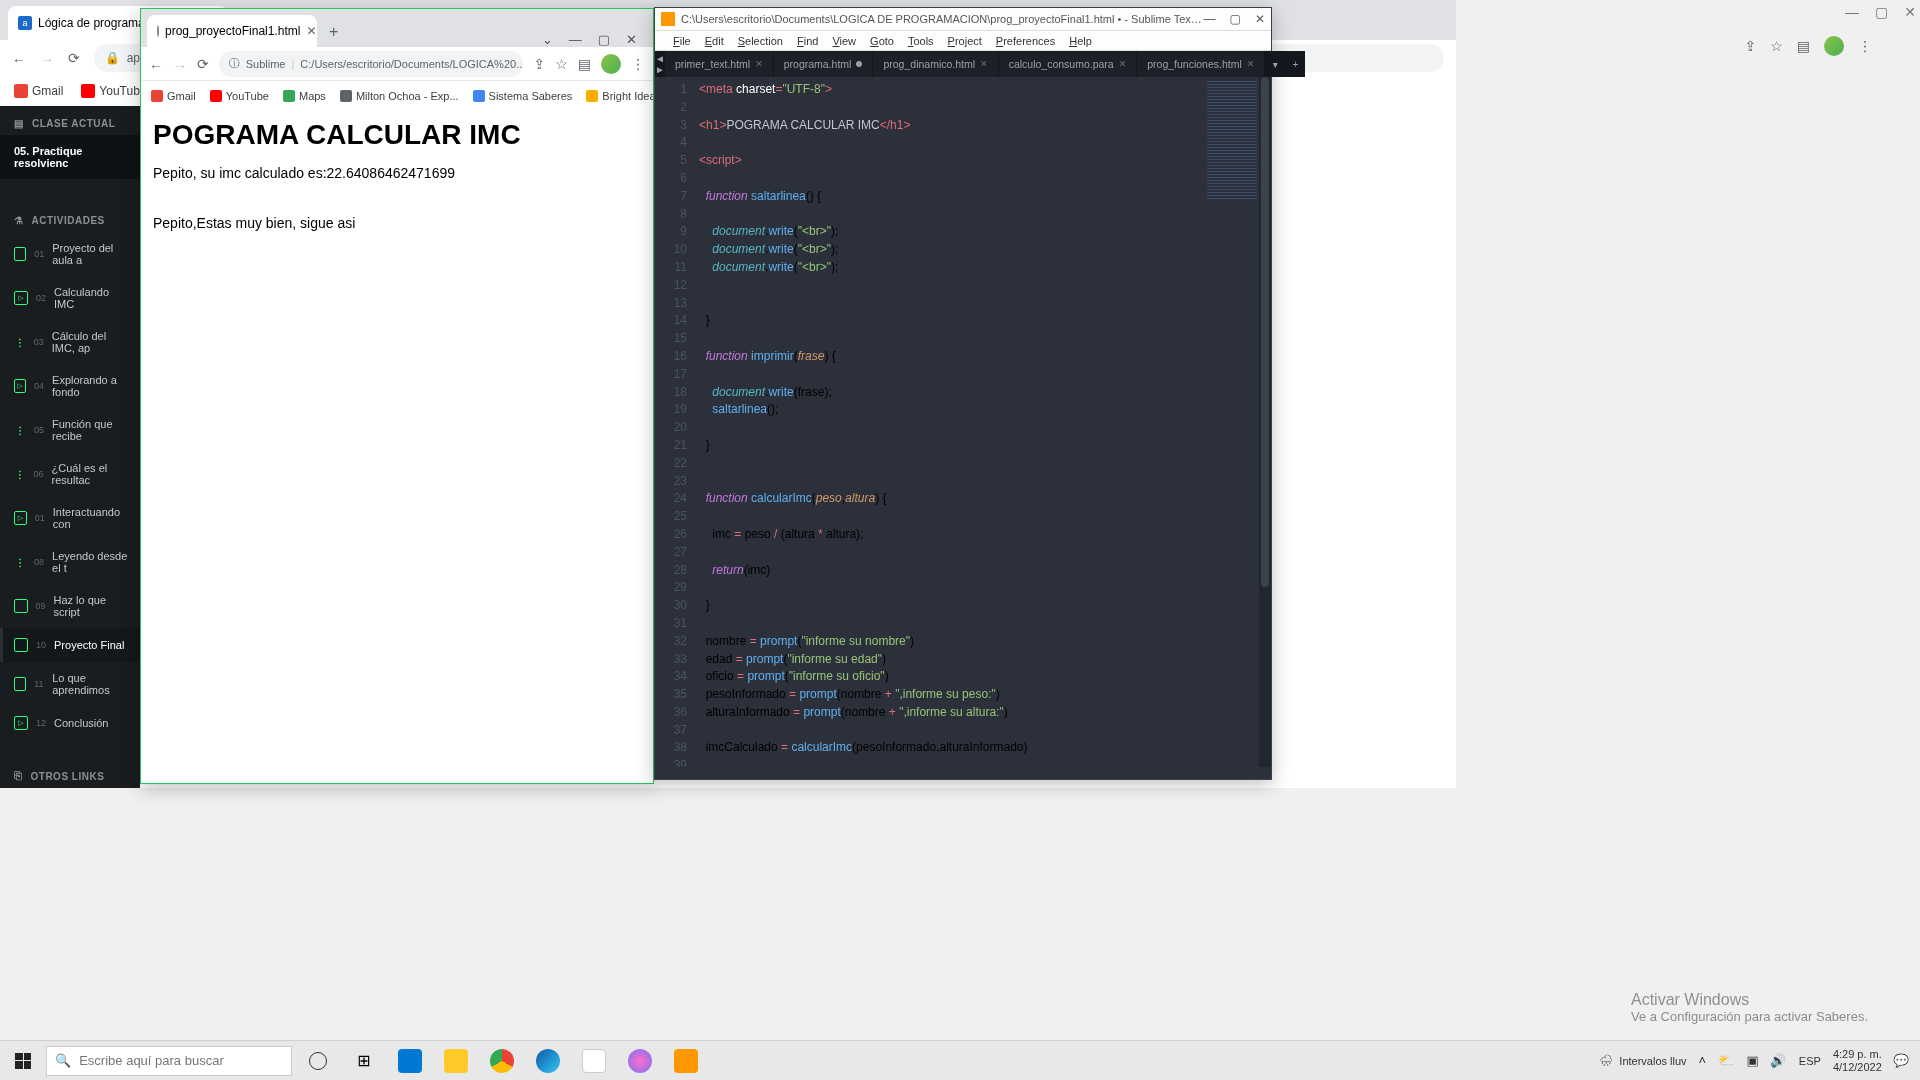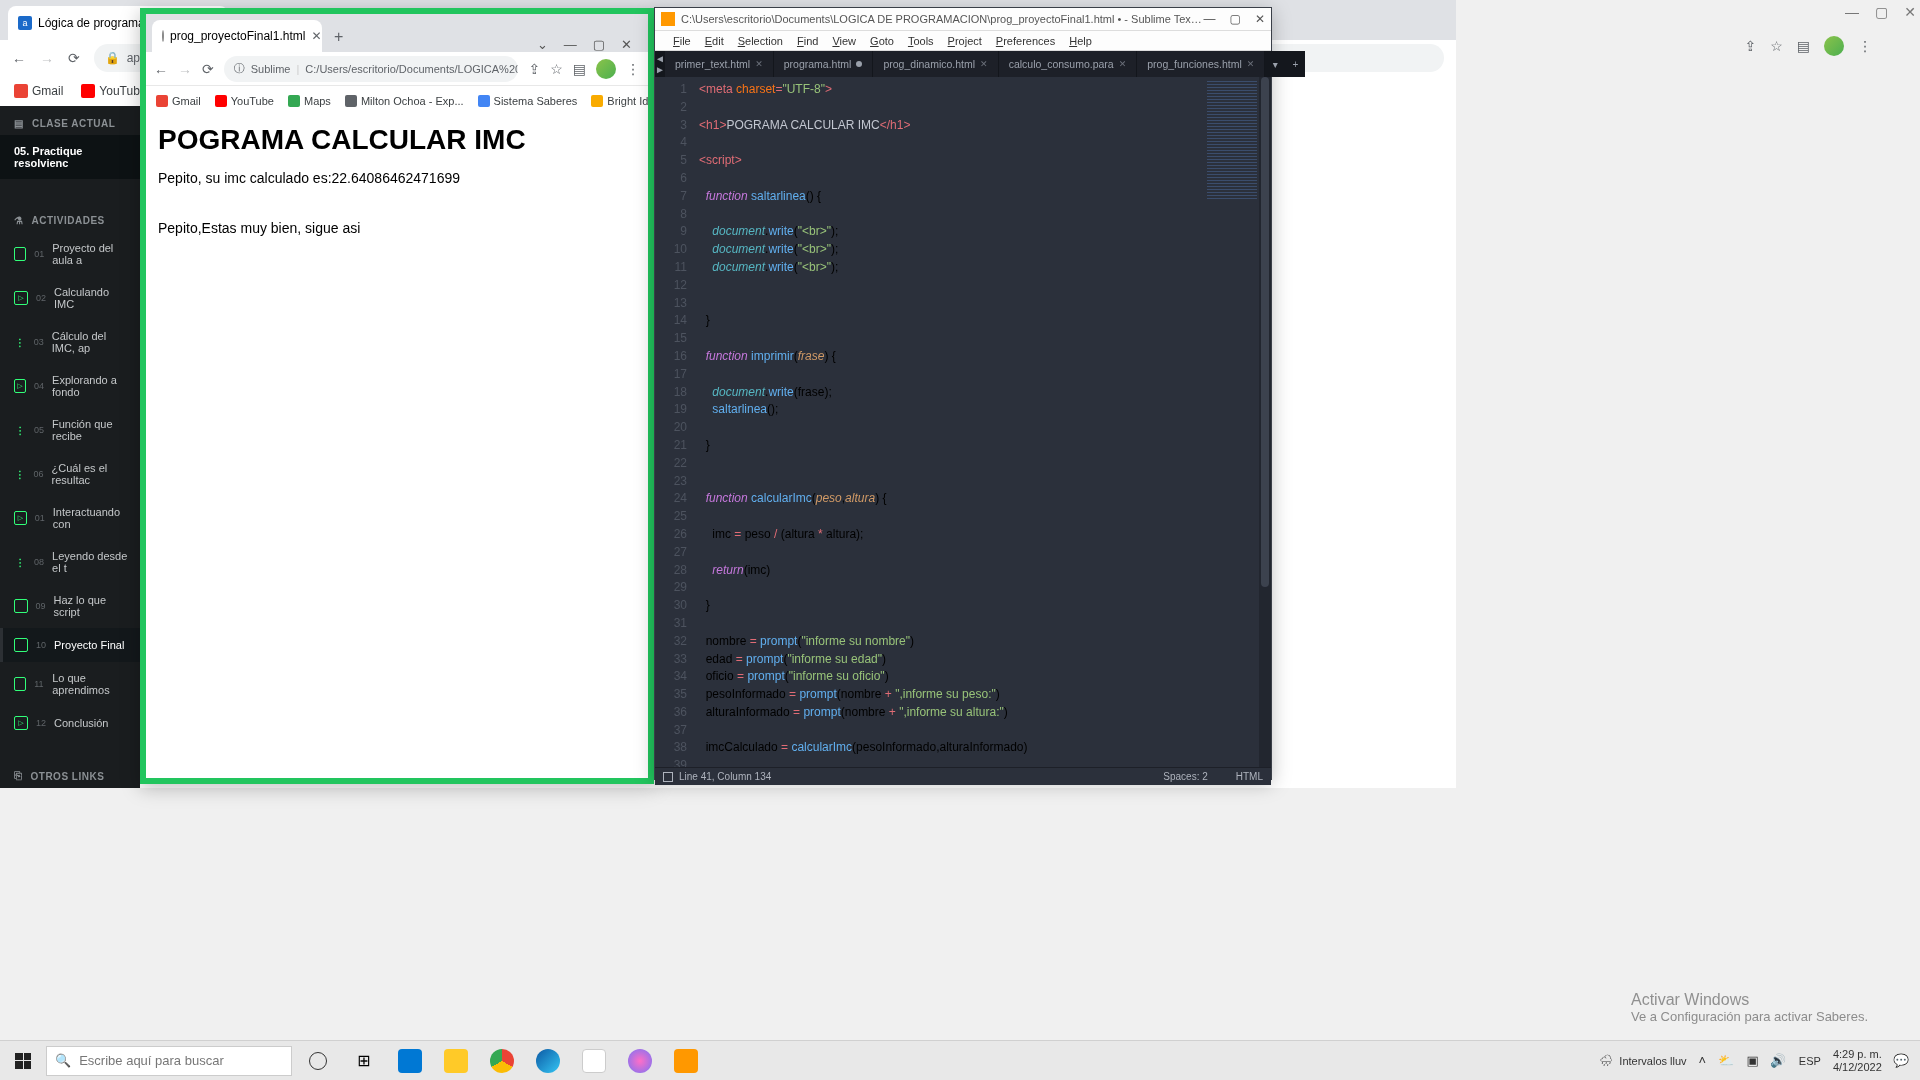--- a/index.html
+++ b/index.html
@@ -21,21 +21,21 @@
 .alura { position: absolute; left: 0; top: 106px; width: 140px; height: 682px; background: #1a1d1f; color: #c5c8ca; font-size: 11px; overflow: hidden; }
 .alura .sec { padding: 12px 0 6px 14px; font-size: 10px; letter-spacing: .5px; color: #8b9094; font-weight: 600; display:flex; align-items:center; gap:8px;}
 .alura .item { display: flex; align-items: center; gap: 8px; padding: 10px 8px 10px 14px; font-size: 11px; cursor: pointer; }
 .alura .item.active { background: #13181b; border-left: 3px solid #2c3034; padding-left: 11px; color: #fff; }
 .alura .item .n { font-size: 9px; color: #5f6468; min-width: 10px; }
 .alura .item .ic { width: 14px; height: 14px; border: 1.5px solid #31ff79; border-radius: 2px; display:flex;align-items:center;justify-content:center;font-size:7px;color:#31ff79;}
 .alura .item .ic.tree { border-radius:0; border:none; color:#31ff79; font-size:12px; }
 .alura .item.hl { background:#0d1214; color:#fff; }
 
 
-.front-chrome { position: absolute; left: 140px; top: 8px; width: 514px; height: 776px; background: #fff; box-shadow: 0 4px 18px rgba(0,0,0,.25); border: 6px solid #22c55e; }
+.front-chrome { position: absolute; left: 140px; top: 8px; width: 514px; height: 776px; background: #fff; box-shadow: 0 4px 18px rgba(0,0,0,.25); border: 1px solid #22c55e; }
 .front-chrome .tabbar { height: 38px; background: #dfe1e5; display: flex; align-items: flex-end; padding: 0 6px; }
 .front-chrome .tab { background: #fff; height: 32px; border-radius: 8px 8px 0 0; display: flex; align-items: center; padding: 0 10px; font-size: 12px; gap: 6px; width: 170px; }
 .front-chrome .tabbar .plus { margin-left: 6px; font-size: 16px; color: #5f6368; padding: 6px; }
 .front-chrome .winbtns { margin-left: auto; display: flex; gap: 16px; padding: 8px 10px 0 0; color: #555; font-size: 13px; }
 .front-chrome .addrbar { height: 34px; display: flex; align-items: center; padding: 0 8px; gap: 10px; font-size: 14px; color: #5f6368; border-bottom: 1px solid #e8e8e8; }
 .front-chrome .addrbar .url { flex: 1; background: #f1f3f4; height: 26px; border-radius: 13px; display: flex; align-items: center; padding: 0 10px; font-size: 11px; gap: 6px; color: #5f6368; overflow:hidden; white-space:nowrap;}
 .front-chrome .bmbar { height: 30px; display: flex; align-items: center; padding: 0 10px; gap: 14px; font-size: 11px; color: #3c4043; overflow:hidden; white-space:nowrap;}
 .front-chrome .bmbar .bm { display: flex; align-items: center; gap: 4px; }
 .front-chrome .content { padding: 8px 12px; font-family: "Times New Roman", serif; }
 .front-chrome .content h1 { font-size: 28px; font-weight: bold; margin-bottom: 14px; }
@@ -57,21 +57,21 @@
 .sublime .gutter { width: 38px; text-align: right; color: #4d535f; padding: 4px 6px 0 0; line-height: 17.8px; user-select: none; }
 .sublime .src { flex: 1; padding: 4px 0 0 6px; line-height: 17.8px; white-space: pre; }
 .sublime .minimap { position:absolute; right:14px; top:4px; width:50px; height:120px; opacity:.25; background:
   repeating-linear-gradient(#6aa3ff 0 1px, transparent 1px 3px); pointer-events:none;}
 .sublime .status { height: 18px; background: #2b303b; border-top: 1px solid #1d2028; display: flex; align-items: center; font-size: 10px; color: #aeb3bd; padding: 0 8px; }
 .sublime .status .sp { margin-left: auto; display:flex; gap:28px; }
 .sublime .status .box { width:10px; height:10px; border:1px solid #aeb3bd; margin-right:6px; }
 
 
 .c-tag { color: #e06c75; }
-.c-attr { color: #f97316; }
+.c-attr { color: #ffffff; }
 .c-str { color: #98c379; }
 .c-kw  { color: #c678dd; font-style: italic; }
 .c-fn  { color: #61afef; }
 .c-prm { color: #d19a66; font-style: italic; }
 .c-var { color: #c3c7d1; }
 .c-doc { color: #56b6c2; font-style: italic; }
 .c-op  { color: #e06c75; }
 
 
 .watermark { position: absolute; right: 52px; bottom: 56px; color: #8c8c8c; font-size: 13px; text-align: left; }
@@ -419,28 +419,20 @@
 
   (nombre   imcCalculado);
 
 
 </div>
     <div class="minimap"></div>
     <div style="position:absolute;right:0;top:0;bottom:0;width:12px;background:#22262f">
       <div style="position:absolute;right:2px;top:0;width:8px;height:510px;background:#3c424e;border-radius:4px"></div>
     </div>
   </div>
-  <div class="status">
-    <div class="box"></div>
-    <span>Line 41, Column 134</span>
-    <div class="sp">
-      <span>Spaces: 2</span>
-      <span>HTML</span>
-    </div>
-  </div>
 </div>
 
 <div class="watermark">
   <div class="t">Activar Windows</div>
   <div>Ve a Configuración para activar Saberes.</div>
 </div>
 
 <div class="taskbar">
   <div class="start">
     <div class="win">

